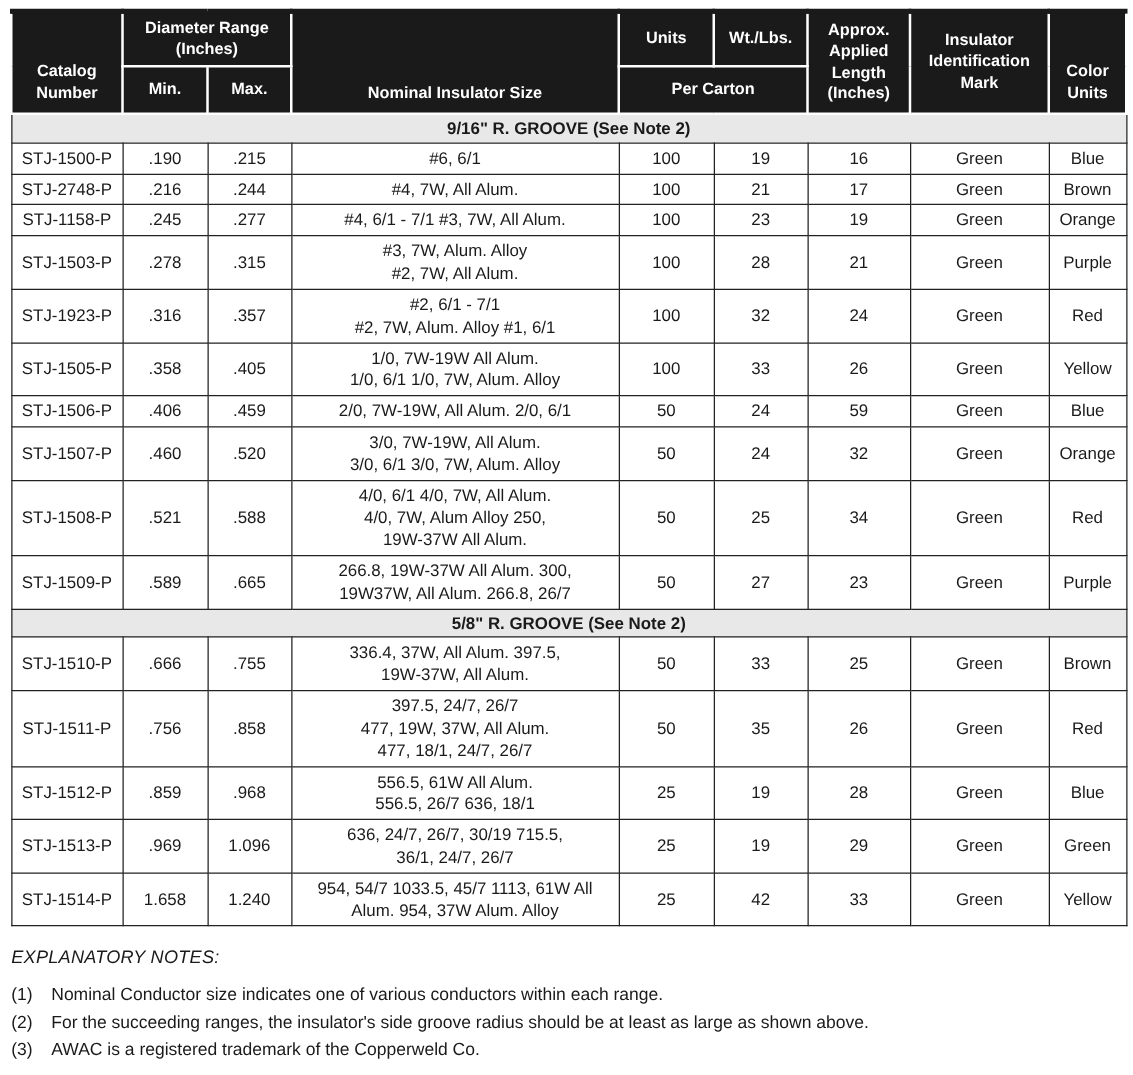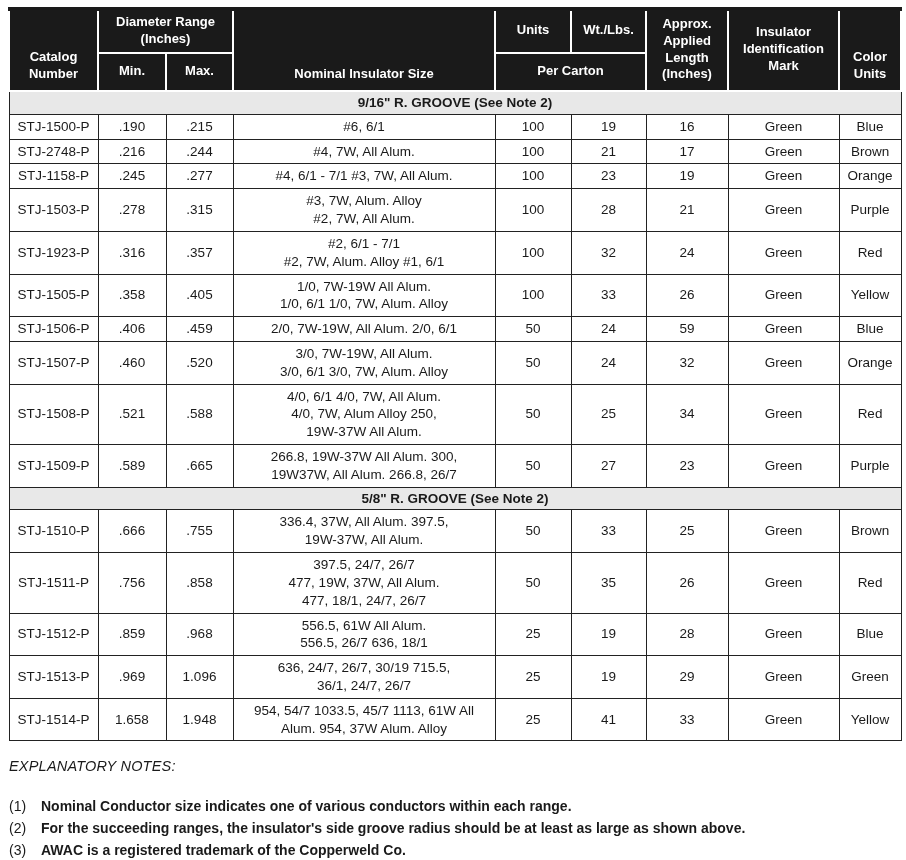--- a/index.html
+++ b/index.html
@@ -57,30 +57,30 @@
     font-weight:bold;
     font-size:13.5px;
     padding:2px;
   }
 
   .notes{ margin-top:17px; padding-left:1px; }
   .notes-title{
     font-style:italic;
     font-size:14.5px;
     letter-spacing:0.2px;
-    margin-bottom:22px;
+    margin-bottom:11px;
   }
   .note-item{
     display:flex;
     font-size:14px;
     line-height:1.5;
     margin-bottom:1px;
   }
   .note-num{ width:32px; flex:none; }
-  .note-text{ flex:1;font-weight:bold; }
+  .note-text{ flex:1; }
 </style>
 </head>
 <body>
 
 <div class="page">
 
   <table class="catalog">
     <colgroup>
       <col style="width:89px">
         <col style="width:68px">
@@ -286,25 +286,25 @@
 36/1, 24/7, 26/7</td>
           <td>25</td>
           <td>19</td>
           <td>29</td>
           <td>Green</td>
           <td>Green</td>
         </tr>
         <tr>
           <td>STJ-1514-P</td>
           <td>1.658</td>
-          <td>1.948</td>
+          <td>1.240</td>
           <td>954, 54/7 1033.5, 45/7 1113, 61W All
 Alum. 954, 37W Alum. Alloy</td>
           <td>25</td>
-          <td>41</td>
+          <td>42</td>
           <td>33</td>
           <td>Green</td>
           <td>Yellow</td>
         </tr>
       </tbody>
   </table>
 
   <div class="notes">
     <div class="notes-title">EXPLANATORY NOTES:</div>
     <div class="note-item">

